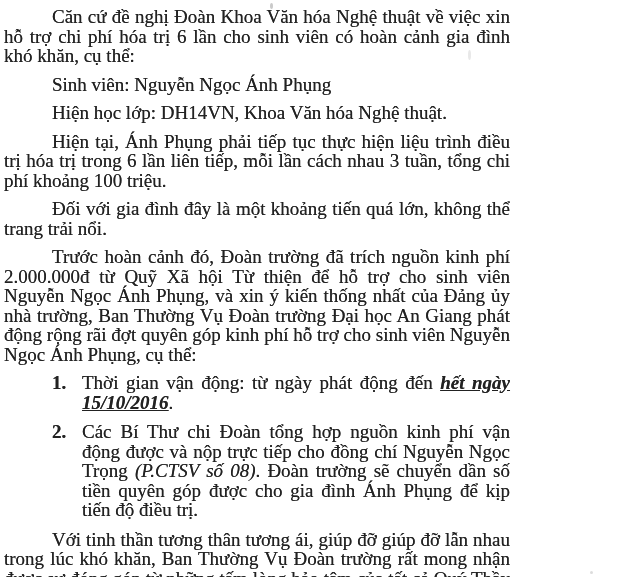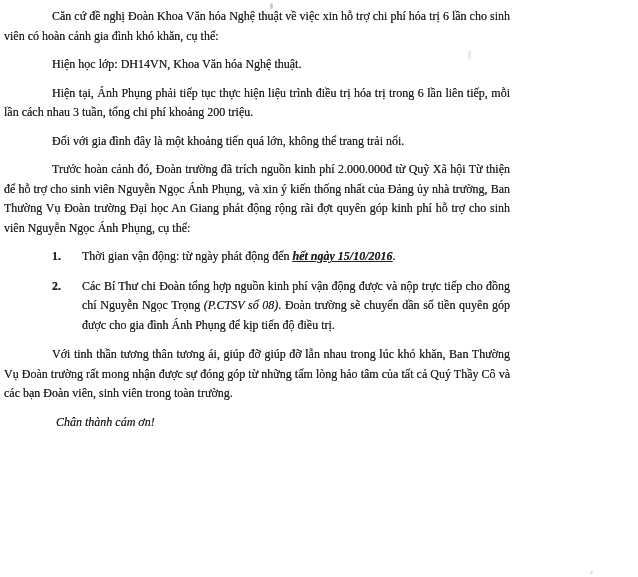--- a/index.html
+++ b/index.html
@@ -13,21 +13,21 @@
     overflow: hidden;
   }
   .page {
     position: relative;
     box-sizing: border-box;
     width: 526px;
     height: 577px;
     padding: 7px 16px 0 4px;
     background: #ffffff;
     font-family: "Liberation Serif", serif;
-    font-size: 12px;
+    font-size: 19px;
     line-height: 19.5px;
     color: #222222;
     text-align: justify;
     text-shadow: 0 0 0.4px #555555;
   }
   .para {
     margin: 0 0 9px 0;
     text-indent: 48px;
   }
   .numbered-list {
@@ -71,25 +71,26 @@
   .speck-3 { left: 226px; top: 207px; width: 3px; height: 3px; opacity: 0.8; }
   .speck-4 { left: 590px; top: 571px; width: 3px; height: 3px; opacity: 0.3; }
 </style>
 </head>
 <body>
 
 <div class="page">
 
   <p class="para">Căn cứ đề nghị Đoàn Khoa Văn hóa Nghệ thuật về việc xin hỗ trợ chi phí hóa trị 6 lần cho sinh viên có hoàn cảnh gia đình khó khăn, cụ thể:</p>
 
+  <p class="para">Sinh viên: Nguyễn Ngọc Ánh Phụng</p>
 
   <p class="para">Hiện học lớp: DH14VN, Khoa Văn hóa Nghệ thuật.</p>
 
 
-  <p class="para">Hiện tại, Ánh Phụng phải tiếp tục thực hiện liệu trình điều trị hóa trị trong 6 lần liên tiếp, mỗi lần cách nhau 3 tuần, tổng chi phí khoảng 200 triệu.</p>
+  <p class="para">Hiện tại, Ánh Phụng phải tiếp tục thực hiện liệu trình điều trị hóa trị trong 6 lần liên tiếp, mỗi lần cách nhau 3 tuần, tổng chi phí khoảng 100 triệu.</p>
 
   <p class="para">Đối với gia đình đây là một khoảng tiến quá lớn, không thể trang trải nổi.</p>
 
   <p class="para">Trước hoàn cảnh đó, Đoàn trường đã trích nguồn kinh phí 2.000.000đ từ Quỹ Xã hội Từ thiện để hỗ trợ cho sinh viên Nguyễn Ngọc Ánh Phụng, và xin ý kiến thống nhất của Đảng ủy nhà trường, Ban Thường Vụ Đoàn trường Đại học An Giang phát động rộng rãi đợt quyên góp kinh phí hỗ trợ cho sinh viên Nguyễn Ngọc Ánh Phụng, cụ thể:</p>
 
   <div class="numbered-list">
 
     <div class="list-item">
       <span class="li-num">1.</span>
       <span class="li-body"><span>Thời gian vận động: từ ngày phát động đến </span><span class="deadline">hết ngày 15/10/2016</span><span>.</span></span>

